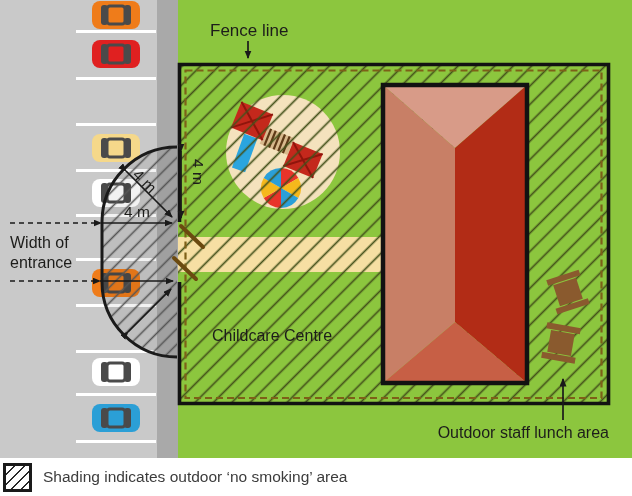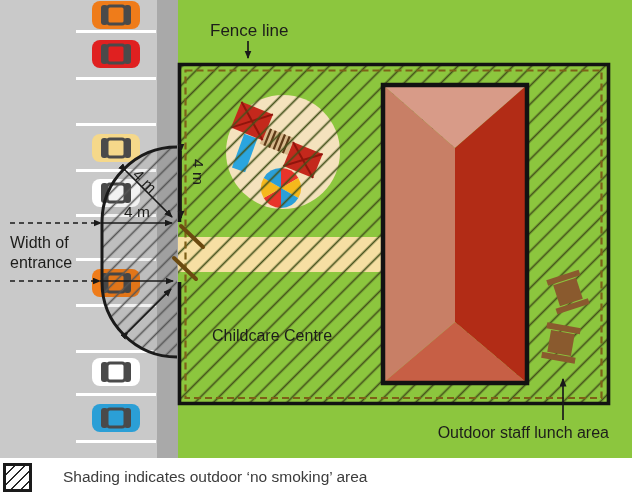--- a/index.html
+++ b/index.html
@@ -8,21 +8,21 @@
   .map{display:block;}
   svg text{fill:#1d1d1b;}
   .lbl{font-size:16px;}
   .lbl-big{font-size:17px;}
   .dim{font-size:15.5px;}
   .legend{position:absolute;left:0;top:458px;width:632px;height:38px;
           display:flex;align-items:center;gap:11px;background:#ffffff;}
   .legend-swatch{display:inline-block;width:23px;height:23px;margin-left:3px;
           border:3px solid #1a1a1a;box-sizing:content-box;
           background:repeating-linear-gradient(135deg,#ffffff 0 5.5px,#2a2a2a 5.5px 7px);}
-  .legend-text{font-size:15.5px;color:#3c3c3c;margin-left:20px;}
+  .legend-text{font-size:15.5px;color:#3c3c3c;}
 </style>
 </head>
 <body>
 
 <div class="page">
 
 <svg class="map" width="632" height="458" viewBox="0 0 632 458">
   <defs>
     <pattern id="hatchGreen" width="13" height="13" patternUnits="userSpaceOnUse" patternTransform="rotate(-45)">
       <line x1="0" y1="6.5" x2="13" y2="6.5" stroke="#44511a" stroke-width="1.7"></line>

